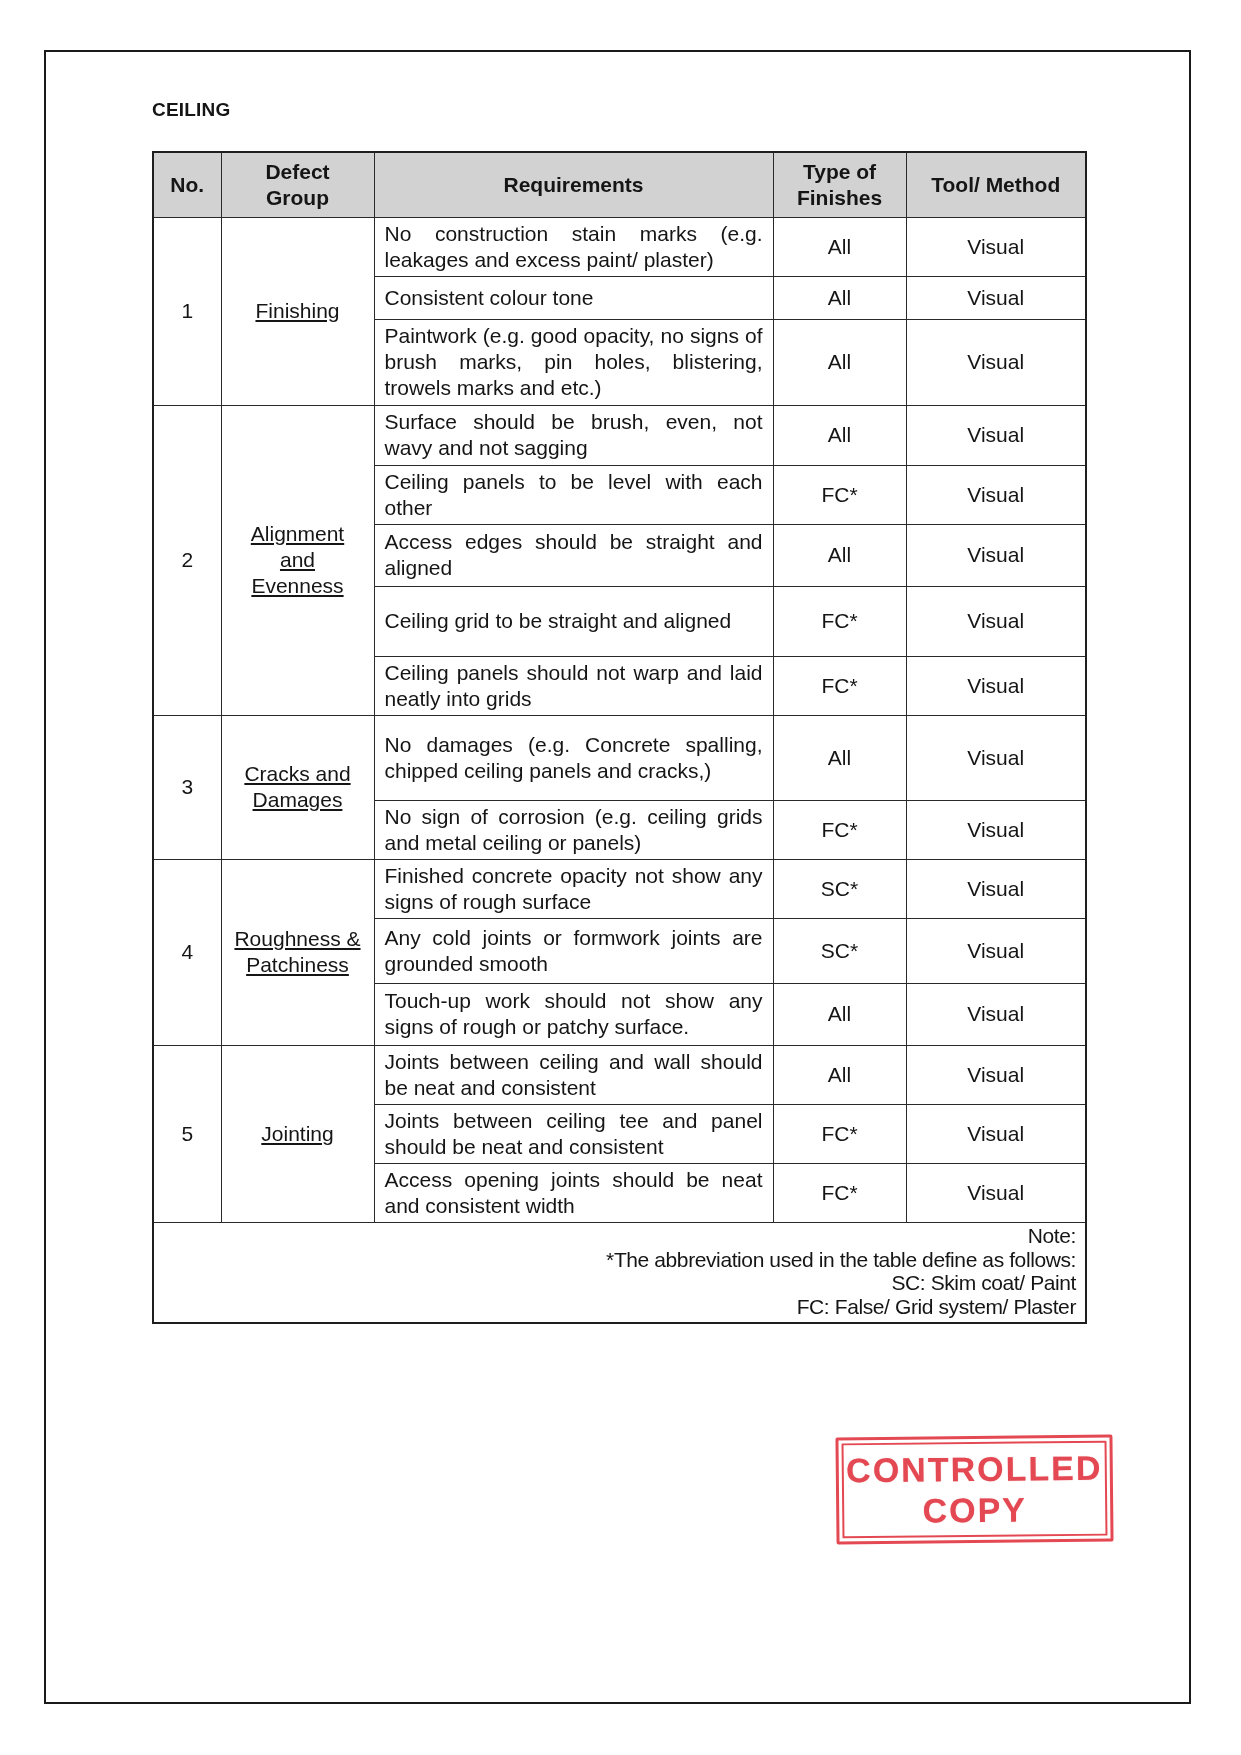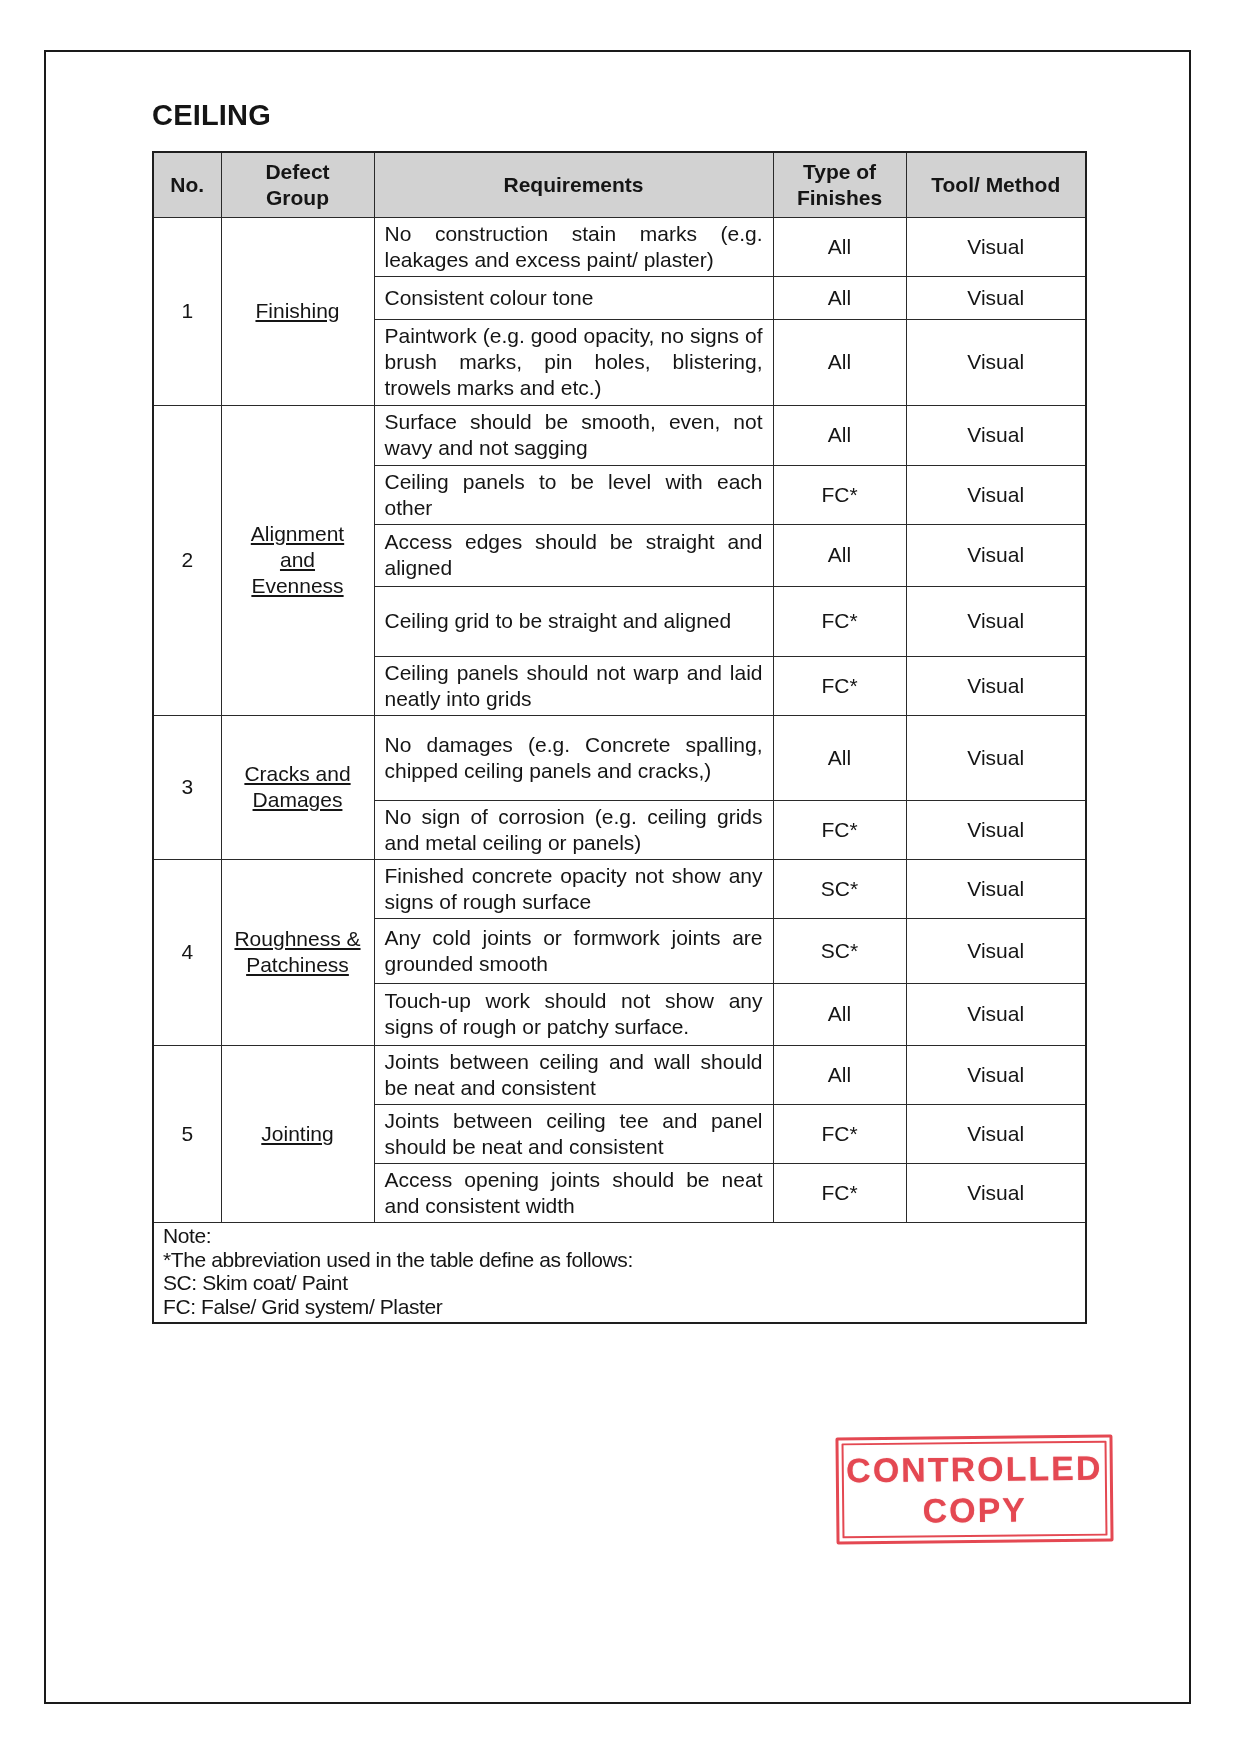--- a/index.html
+++ b/index.html
@@ -15,21 +15,21 @@
   .page-frame {
     position: absolute;
     left: 44px; top: 50px;
     width: 1147px; height: 1654px;
     border: 2px solid #1a1a1a;
     background: #ffffff;
   }
   .doc-title {
     position: absolute;
     left: 152px; top: 99px;
-    font-size: 29px;
+    font-size: 19px;
     font-weight: bold;
     letter-spacing: 0.2px;
   }
   table.defects {
     position: absolute;
     left: 152px; top: 151px;
     width: 933px;
     border-collapse: collapse;
     table-layout: fixed;
     border: 2px solid #1e1e1e;
@@ -47,21 +47,21 @@
     line-height: 1.22;
     height: 65px;
     padding: 2px 4px;
   }
   td.c-no   { text-align: center; padding: 2px 4px; }
   td.c-grp  { text-align: center; padding: 2px 8px; white-space: pre-line; line-height: 1.24; text-decoration: underline; }
   td.c-req  { text-align: justify; padding: 3px 10px 3px 10px; line-height: 1.24; }
   td.c-fin  { text-align: center; padding: 2px 6px; }
   td.c-tool { text-align: center; padding: 9px 4px; }
   td.c-note {
-    text-align: left;
+    text-align: right;
     padding: 1px 9px 3px 9px;
     font-size: 20px;
     line-height: 1.13;
     letter-spacing: -0.4px;
     vertical-align: top;
   }
   .stamp {
     position: absolute;
     left: 836px; top: 1436px;
     width: 277px; height: 107px;
@@ -133,21 +133,21 @@
       <td class="c-req">Paintwork (e.g. good opacity, no signs of brush marks, pin holes, blistering, trowels marks and etc.)</td>
       <td class="c-fin">All</td>
       <td class="c-tool">Visual</td>
     </tr>
 
     <tr style="height:60px">
       <td class="c-no" rowspan="5">2</td>
       <td class="c-grp" rowspan="5">Alignment
 and
 Evenness</td>
-      <td class="c-req">Surface should be smooth, even, not wavy and not sagging</td>
+      <td class="c-req">Surface should be brush, even, not wavy and not sagging</td>
       <td class="c-fin">All</td>
       <td class="c-tool">Visual</td>
     </tr>
     <tr style="height:51px">
       <td class="c-req">Ceiling panels to be level with each other</td>
       <td class="c-fin">FC*</td>
       <td class="c-tool">Visual</td>
     </tr>
     <tr style="height:62px">
       <td class="c-req">Access edges should be straight and aligned</td>

